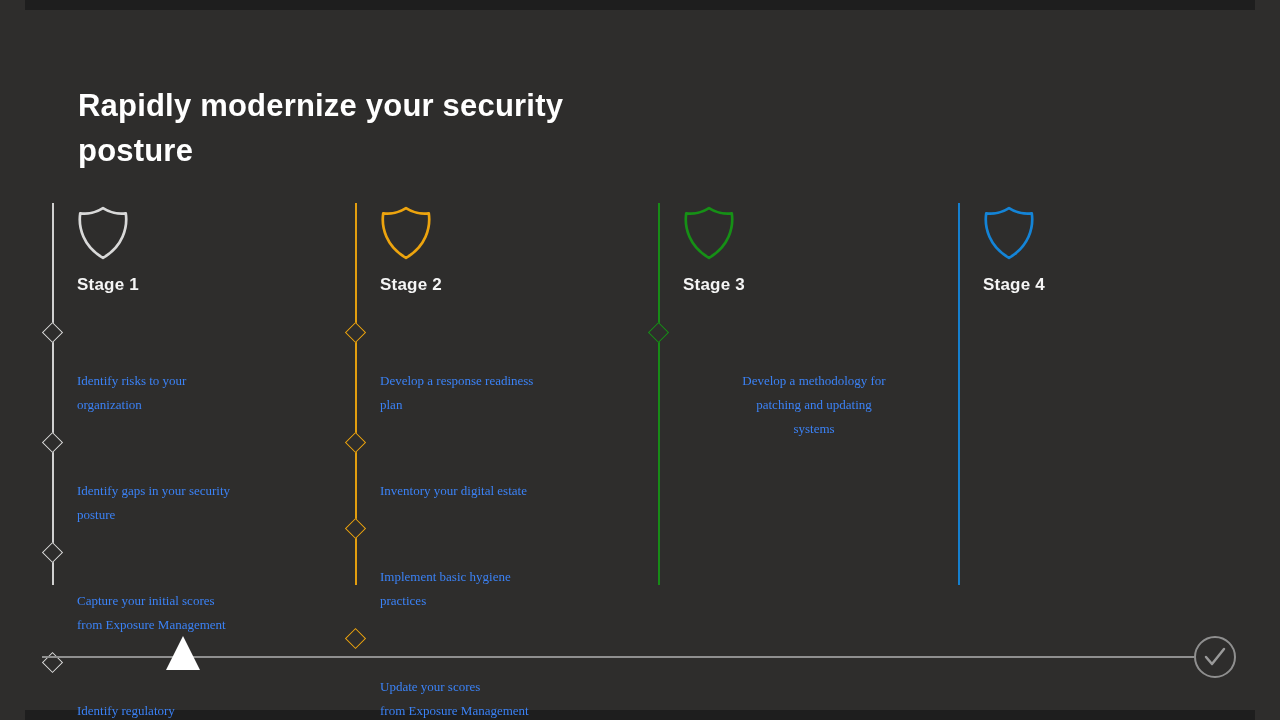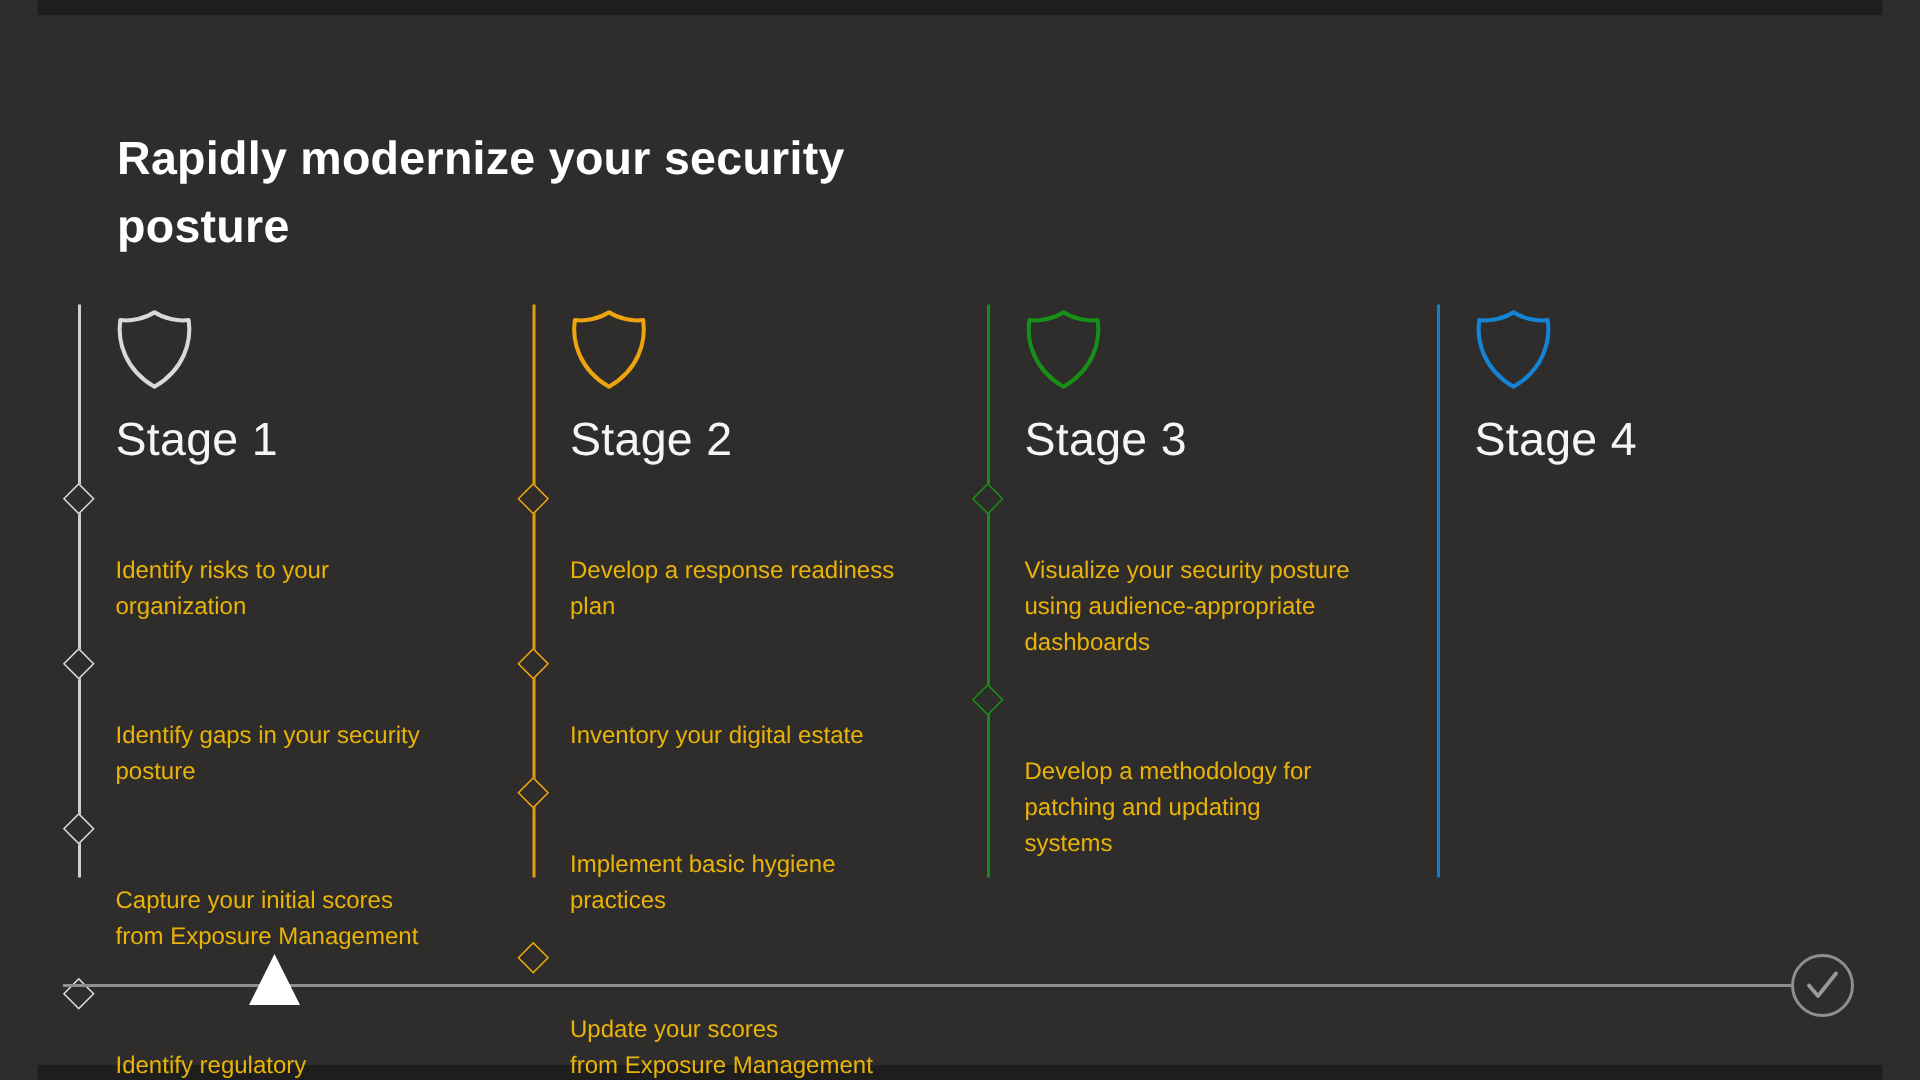--- a/index.html
+++ b/index.html
@@ -17,31 +17,31 @@
     position:absolute;left:42px;top:62px;max-width:600px;
     color:#ffffff;font-size:31px;font-weight:bold;line-height:45px;
     letter-spacing:0.2px;
     margin-left:36px;
   }
 
   .stages{position:absolute;top:203px;left:0;width:1280px;height:400px;}
   .stage-col{position:absolute;top:0;width:300px;height:400px;}
   .stage-col:nth-child(1){left:52px;}
   .stage-col:nth-child(2){left:355px;padding-left:41px;}
-  .stage-col:nth-child(3){left:658px;}
+  .stage-col:nth-child(3){left:658px;text-align:center;}
   .stage-col:nth-child(4){left:958px;}
 
   .vline{position:absolute;left:0;top:0;width:1.5px;height:382px;background:var(--accent);opacity:.95;}
   .shield{position:absolute;left:22px;top:2px;}
   .stage-name{
     position:absolute;left:25px;top:72px;color:#f5f5f5;
-    font-size:31px;font-weight:normal;letter-spacing:.2px;
+    font-size:17px;font-weight:bold;letter-spacing:.2px;
   }
   .items{position:absolute;left:25px;top:118px;width:262px;}
-  .item{position:relative;margin-bottom:14px;color:#eab308;font-size:16px;line-height:24px;white-space:pre-line;}
+  .item{position:relative;margin-bottom:14px;color:#3b82f6;font-size:13px;line-height:24px;white-space:pre-line;font-family:Liberation Serif, serif;}
   .stage-col:nth-child(4) .item{margin-bottom:27px;}
   .diamond{
     position:absolute;left:-32px;top:4px;width:13px;height:13px;
     border:1.5px solid var(--accent);background:#2e2d2c;
     transform:rotate(45deg);
   }
 
   .footer-line{position:absolute;left:42px;top:656px;width:1152px;height:2px;background:#8f8f8f;}
   .footer-triangle{
     position:absolute;left:166px;top:636px;width:0;height:0;
@@ -118,26 +118,20 @@
   </div>
     <div class="stage-col" style="--accent: #169016;">
     <div class="vline"></div>
     <svg class="shield" width="58" height="56" viewBox="0 0 56 54">
       <path d="M28 3 C34 7 43 9 50 8 C52 22 47 40 28 51 C9 40 4 22 6 8 C13 9 22 7 28 3 Z" fill="none" stroke-width="2.6" stroke-linejoin="round" stroke="#169016"></path>
     </svg>
     <div class="stage-name">Stage 3</div>
     <div class="items">
         <div class="item">
     <span class="diamond"></span>
-    <span class="item-text">Visualize your security posture
-using audience-appropriate
-dashboards</span>
-  </div>
-        <div class="item">
-    <span class="diamond"></span>
     <span class="item-text">Develop a methodology for
 patching and updating
 systems</span>
   </div>
       </div>
   </div>
     <div class="stage-col" style="--accent: #1484d7;">
     <div class="vline"></div>
     <svg class="shield" width="58" height="56" viewBox="0 0 56 54">
       <path d="M28 3 C34 7 43 9 50 8 C52 22 47 40 28 51 C9 40 4 22 6 8 C13 9 22 7 28 3 Z" fill="none" stroke-width="2.6" stroke-linejoin="round" stroke="#1484d7"></path>

